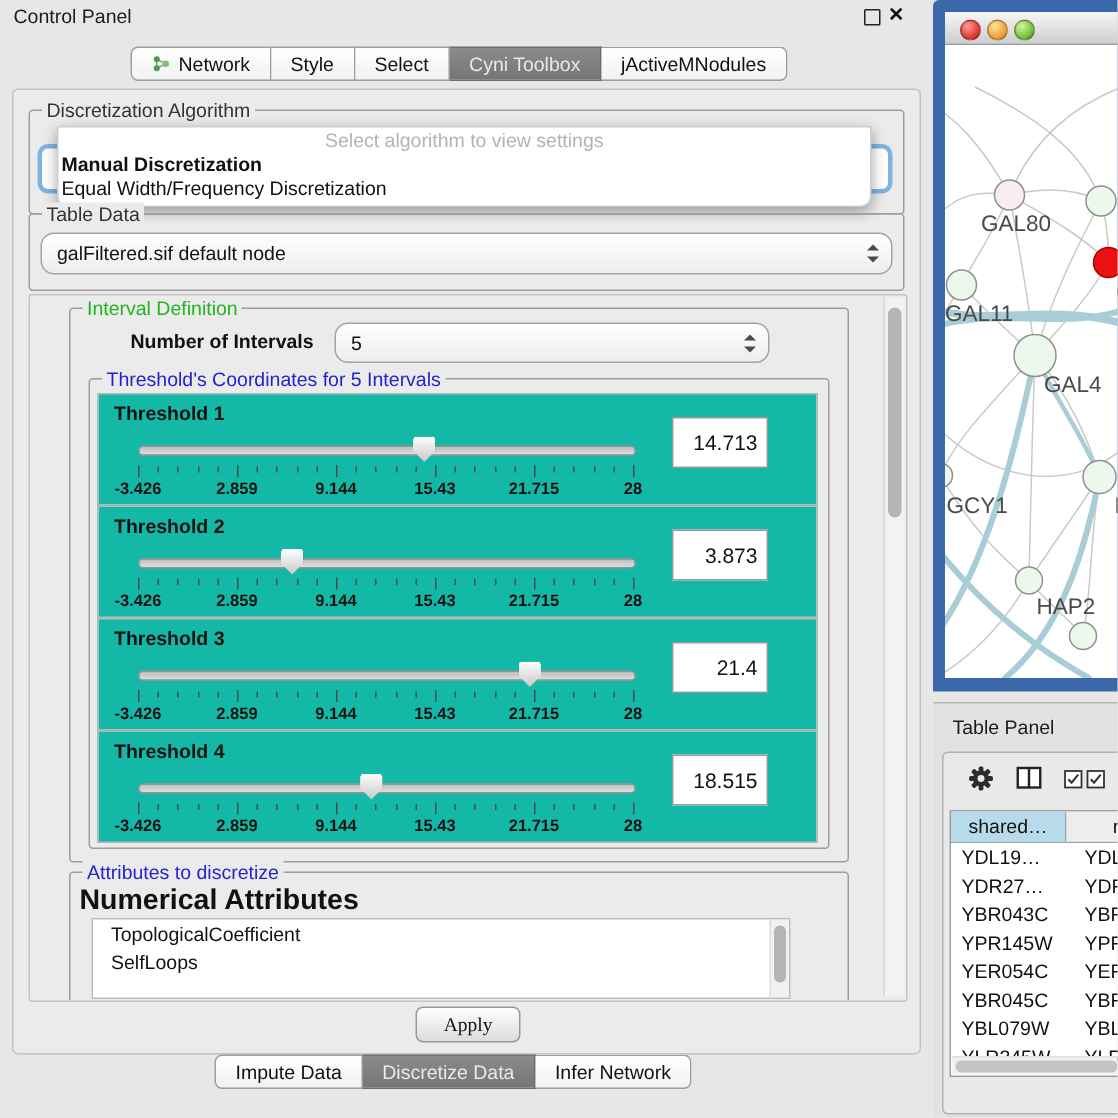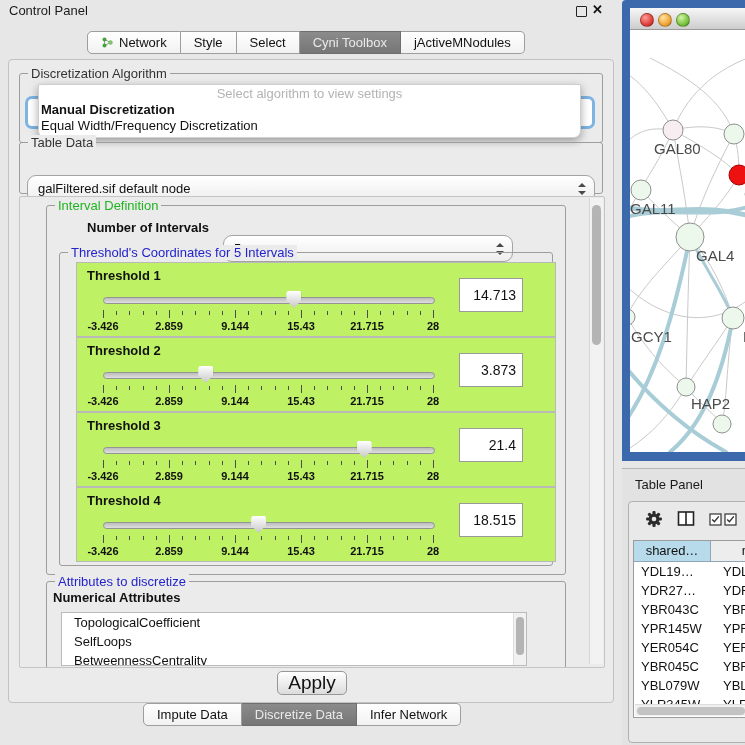--- a/index.html
+++ b/index.html
@@ -27,21 +27,21 @@
   .cp-main{position:absolute;left:8px;top:59px;width:604px;height:642px;background:#ebebeb;
            border:1px solid #c2c2c2;border-radius:4px;}
 
   .grp{position:absolute;border:1px solid #9d9d9d;border-radius:3px;}
   .grp-title{position:absolute;top:-8px;left:8px;background:#ebebeb;padding:0 3px;font-size:13px;color:#333;white-space:nowrap;text-align:right;}
   .grp-title.green{color:#21b421;}
   .grp-title.blue{color:#2323cc;}
 
   
   .combo{position:absolute;background:linear-gradient(#ffffff,#ededed);border:1px solid #a3a3a3;
-         border-radius:9px;font-size:13px;color:#111;margin-top:20px;}
+         border-radius:9px;font-size:13px;color:#111;}
   .combo .cval{position:absolute;left:10px;top:0;line-height:25px;white-space:nowrap;}
   .spin{position:absolute;right:9px;top:50%;transform:translateY(-50%);width:7px;height:12px;}
   .spin i{position:absolute;left:0;width:0;height:0;border-left:4px solid transparent;border-right:4px solid transparent;}
   .spin .up{top:0;border-bottom:4px solid #4a4a4a;}
   .spin .dn{bottom:0;border-top:4px solid #4a4a4a;}
 
   
   #algo-ring{position:absolute;left:16px;top:36px;width:564px;height:27px;border:3px solid #7db4e2;border-radius:7px;background:#fff;}
   #algo-popup{position:absolute;left:29px;top:24px;width:541px;height:52px;background:#fff;border:1px solid #cfcfcf;
               border-radius:2px 2px 7px 7px;box-shadow:0 3px 9px rgba(0,0,0,.35);overflow:hidden;}
@@ -49,21 +49,21 @@
   #algo-popup .opt{font-size:13px;color:#111;height:16px;line-height:16px;padding-left:2px;white-space:nowrap;}
   #algo-popup .opt.hl{font-weight:bold;}
 
   
   #scroll-area{position:absolute;left:10px;top:136px;width:584px;height:470px;border:1px solid #c5c5c5;
                border-radius:2px;overflow:hidden;background:#ebebeb;}
   .vscroll{position:absolute;top:1px;right:1px;width:13px;height:466px;background:#f2f2f2;border-left:1px solid #d5d5d5;}
   .vscroll .thumb{position:absolute;left:1.5px;top:7px;width:9px;height:140px;background:#b4b4b4;border-radius:5px;}
 
   
-  .th-panel{position:absolute;left:16px;width:478px;height:73px;border:1px solid #b9b9b9;background:#bef264;}
+  .th-panel{position:absolute;left:5px;width:478px;height:73px;border:1px solid #b9b9b9;background:#14b8a6;}
   .th-label{position:absolute;left:10px;top:5px;font-size:13px;font-weight:bold;color:#111;}
   .slider{position:absolute;left:26px;top:29px;width:330px;height:40px;}
   .sl-track{position:absolute;left:0;top:5px;width:330px;height:5px;border:1px solid #949494;border-radius:4px;
             background:linear-gradient(#bdbdbd,#dedede);}
   .sl-thumb{position:absolute;top:-1px;width:15px;height:17px;background:linear-gradient(#fefefe,#c9c9c9);
             clip-path:polygon(8% 0,92% 0,100% 12%,100% 55%,50% 100%,0 55%,0 12%);
             filter:drop-shadow(0 0 1px #6d6d6d);}
   .sl-ticks{position:absolute;left:0;top:18px;width:330px;height:9px;}
   .sl-ticks i{position:absolute;top:1px;width:1px;height:4px;background:#4c4c4c;}
   .sl-ticks i.major{top:0;height:8px;}
@@ -72,21 +72,21 @@
   .valbox{position:absolute;left:382px;top:15px;width:56px;height:32px;background:#fff;border:1px solid #9a9a9a;
           font-size:14px;color:#111;text-align:right;line-height:32px;padding-right:6px;}
 
   
   #attr-list{position:absolute;left:14px;top:30px;width:464px;height:52px;background:#fff;border:1px solid #bbb;overflow:hidden;}
   #attr-list .item{font-size:13px;color:#111;height:19px;line-height:19px;padding-left:12px;white-space:nowrap;}
   #attr-list .vsb{position:absolute;right:0;top:0;width:12px;height:100%;background:#f1f1f1;border-left:1px solid #ddd;}
   #attr-list .vsb .thumb{position:absolute;left:1.5px;top:4px;width:8px;height:38px;background:#b4b4b4;border-radius:4px;}
 
   .apply-btn{position:absolute;left:268px;top:611px;width:68px;height:22px;background:linear-gradient(#ffffff,#dcdcdc);
-             border:1px solid #979797;border-radius:5px;font-size:19px;color:#111;text-align:center;line-height:21px;}
+             border:1px solid #979797;border-radius:5px;font-size:13px;color:#111;text-align:center;line-height:21px;font-family:Liberation Serif, serif;}
 
   
   #net-frame{position:absolute;left:622px;top:0;width:130px;height:461px;background:#3c68ac;border-radius:4px 0 0 0;}
   #net-inner{position:absolute;left:8px;top:8px;width:130px;height:444px;background:#fff;overflow:hidden;}
   #net-titlebar{position:absolute;left:0;top:0;width:100%;height:21px;background:linear-gradient(#f7f7f7,#cdcdcd);
                 border-bottom:1px solid #9a9a9a;}
   .light{position:absolute;top:5px;width:12px;height:12px;border-radius:50%;border:0.5px solid rgba(0,0,0,.25);}
   .light.red{left:10px;background:radial-gradient(circle at 35% 30%,#ff9d97,#df423b 60%,#b02320);}
   .light.yellow{left:28px;background:radial-gradient(circle at 35% 30%,#ffe2a0,#f1a63c 60%,#c77c17);}
   .light.green{left:46px;background:radial-gradient(circle at 35% 30%,#d2f5a8,#7ac440 60%,#4d9421);}
@@ -362,25 +362,24 @@
                     </div>
     </div>
     <div class="valbox">18.515</div>
   </div>
               </div>
           </div>
         </div>
 
         <div class="grp" style="left:26px;top:384px;width:518px;height:110px;">
           <span class="grp-title blue">Attributes to discretize</span>
-          <span style="position:absolute;left:6px;top:8px;font-size:13px;font-weight:bold;color:#111;">Numerical Attributes</span>
+          <span style="position:absolute;left:6px;top:8px;font-size:19px;font-weight:bold;color:#111;">Numerical Attributes</span>
           <div id="attr-list">
             <div class="item">TopologicalCoefficient</div>
               <div class="item">SelfLoops</div>
-              <div class="item">BetweennessCentrality</div>
               <div class="vsb">
                 <span class="thumb"></span>
               </div>
           </div>
         </div>
 
         <div class="vscroll">
             <span class="thumb"></span>
           </div>
       </div>

